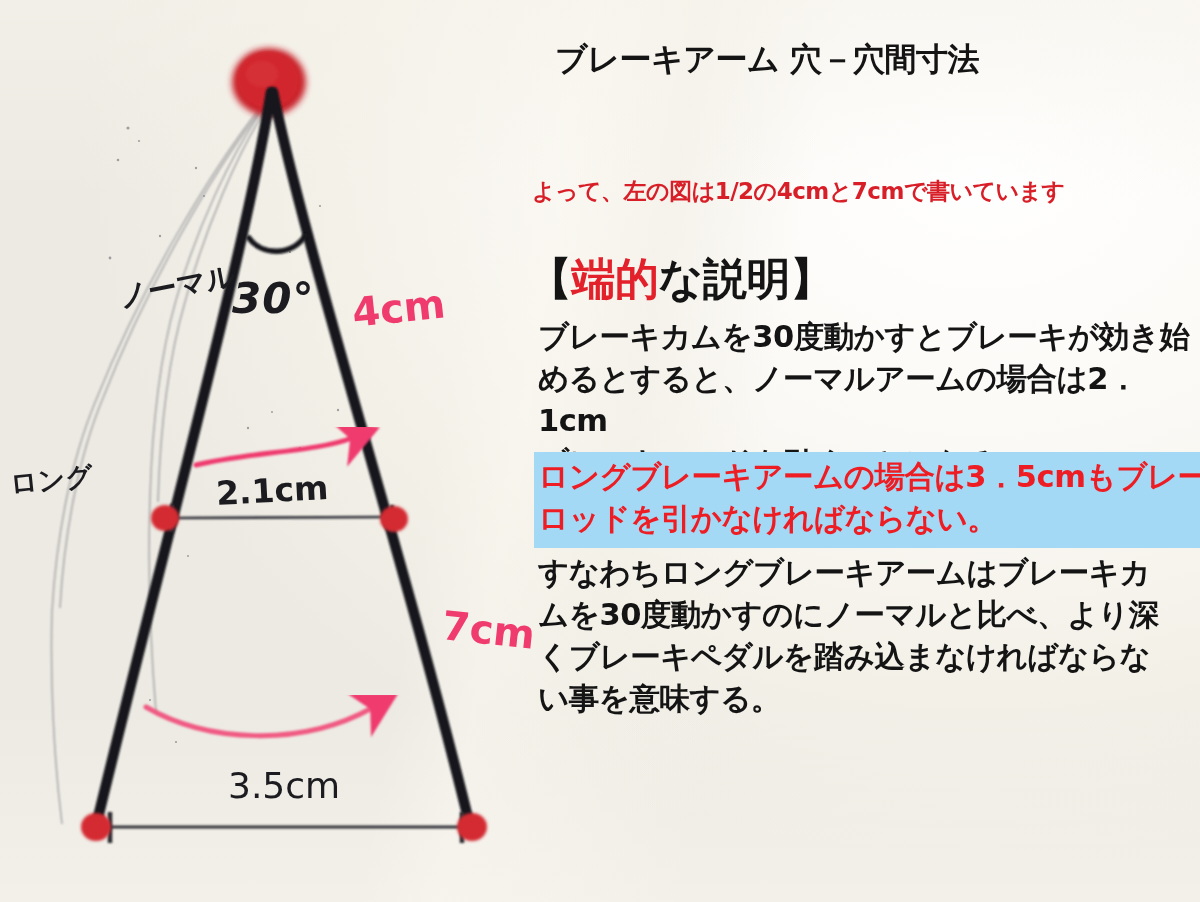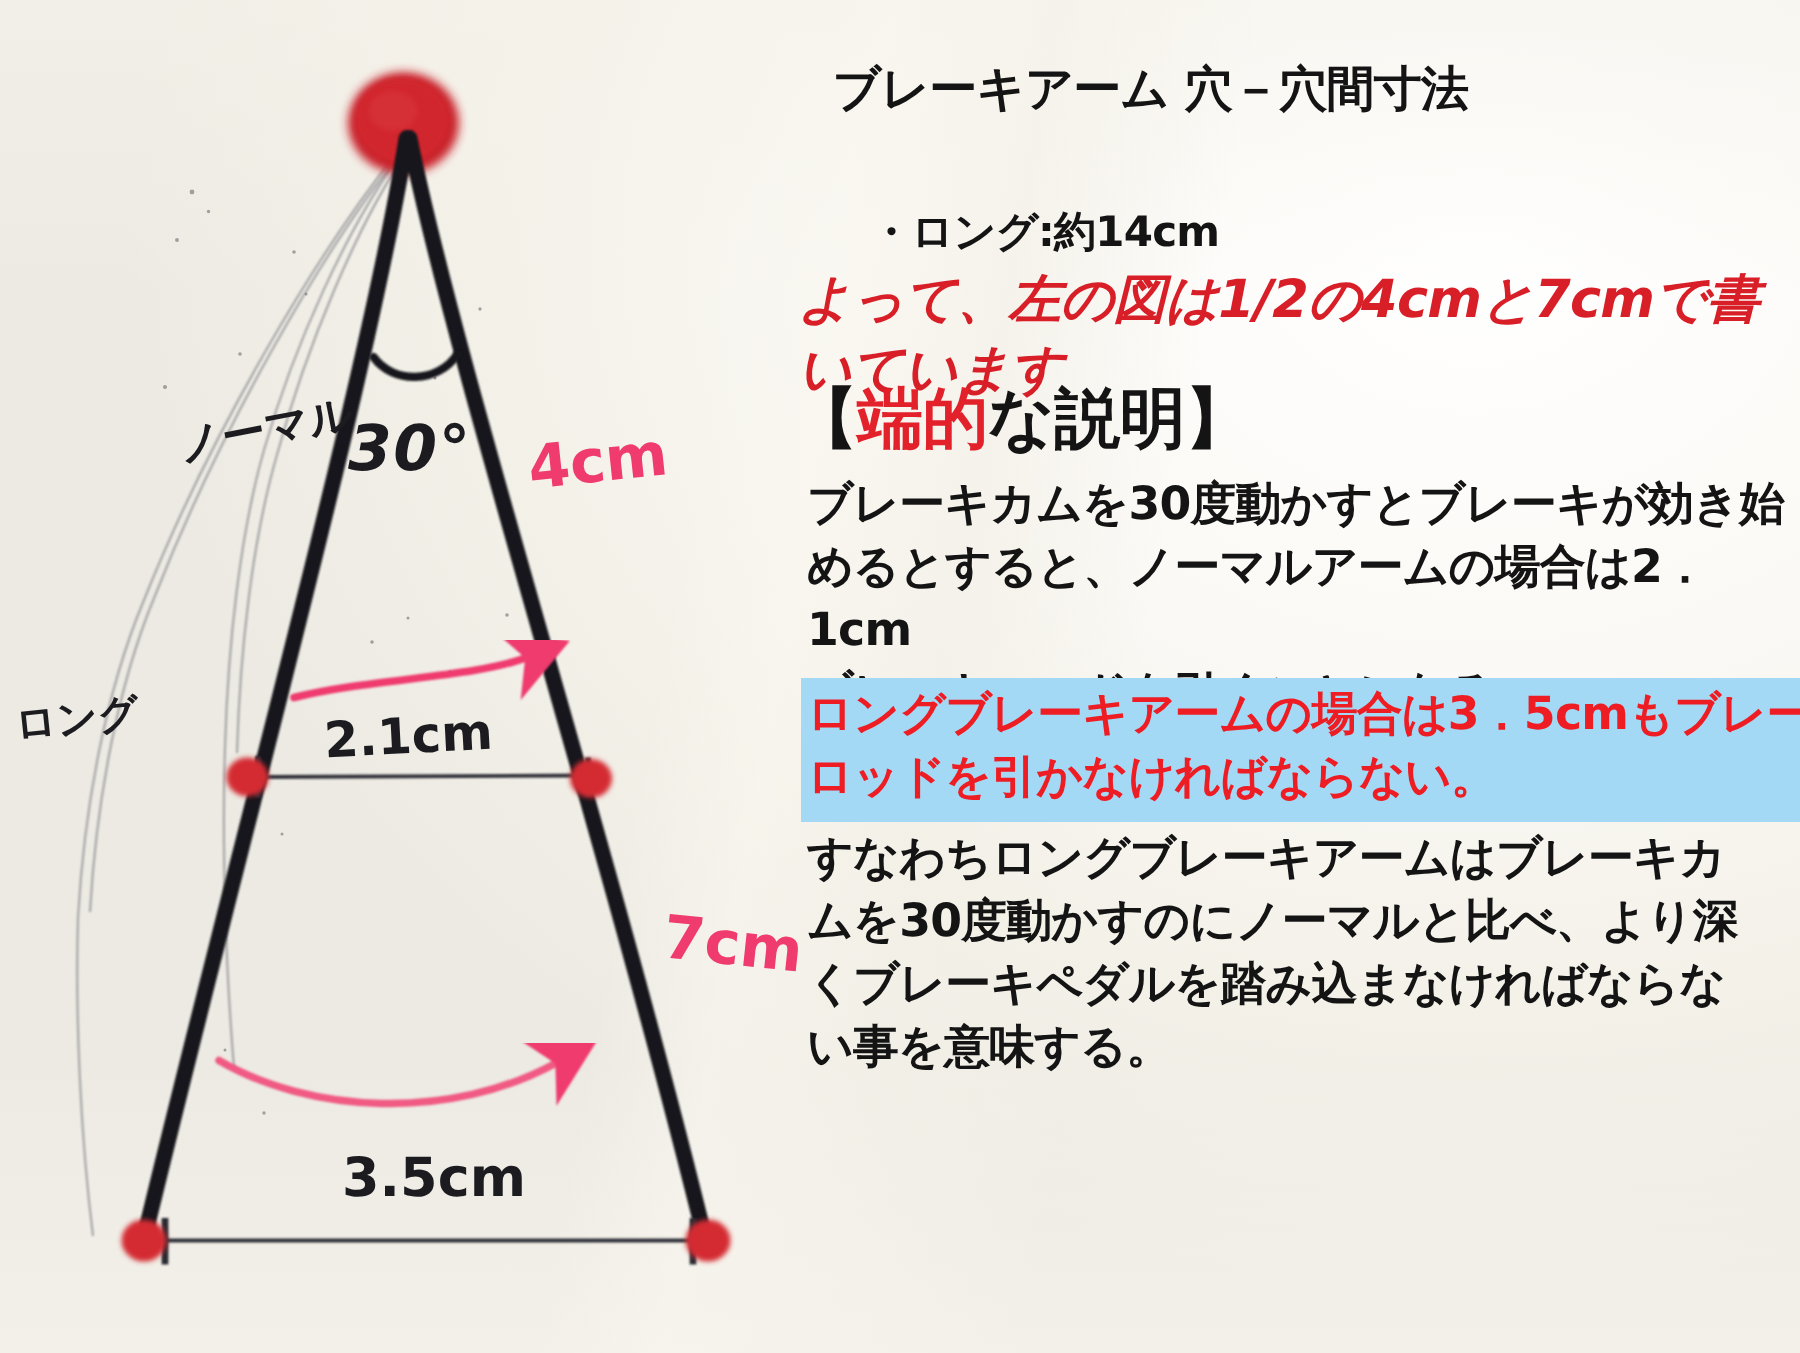--- a/index.html
+++ b/index.html
@@ -58,23 +58,22 @@
     font-size:32px;
   }
   .bullet{
     position:absolute;left:60px;
     font-size:28px;
   }
   #bullet0{top:88px;}
   #bullet1{top:136px;}
   #note{
     position:absolute;left:12px;top:176px;
-    font-size:35px;
+    font-size:23px;
     color:#d81f28;
-    font-style:italic;
   }
   #heading{
     position:absolute;left:8px;top:250px;
     font-size:44px;
   }
   #heading .red{color:#e2212b;}
   #para1{
     position:absolute;left:18px;top:316px;width:665px;
     font-size:30.5px;line-height:42px;
   }
@@ -189,28 +188,27 @@
     <span class="hand" style="left:10px;top:466px;font-size:27px;transform:rotate(-6deg);font-weight:700;">ロング</span>
 
     <span class="hand" style="left:232px;top:278px;font-size:42px;font-weight:700;letter-spacing:1px;font-style:italic;">30°</span>
 
     <span class="hand hand-pink" style="left:352px;top:288px;font-size:40px;font-weight:700;transform:rotate(-6deg);">4cm</span>
 
     <span class="hand hand-pink" style="left:442px;top:610px;font-size:40px;font-weight:700;transform:rotate(6deg);">7cm</span>
 
     <span class="hand" style="left:216px;top:474px;font-size:33px;font-weight:700;transform:rotate(-3deg);">2.1cm</span>
 
-    <span class="hand" style="left:228px;top:768px;font-size:36px;font-weight:700;">3.5cm</span>
+    <span class="hand" style="left:228px;top:768px;font-size:36px;font-weight:400;">3.5cm</span>
   </div>
 
   <div id="textpane">
 
     <div id="title" class="jp">ブレーキアーム 穴－穴間寸法</div>
 
-    <div id="bullet1" class="jp bullet">・ロング:約14cm</div>
 
     <div id="note" class="jp">よって、左の図は1/2の4cmと7cmで書いています</div>
 
     <div id="heading" class="jp">
       <span>【</span><span class="red">端的</span><span>な説明</span><span>】</span>
     </div>
 
     <div id="para1" class="jp">
       <span class="ln">ブレーキカムを30度動かすとブレーキが効き始</span>
       <span class="ln">めるとすると、ノーマルアームの場合は2．1cm</span>

